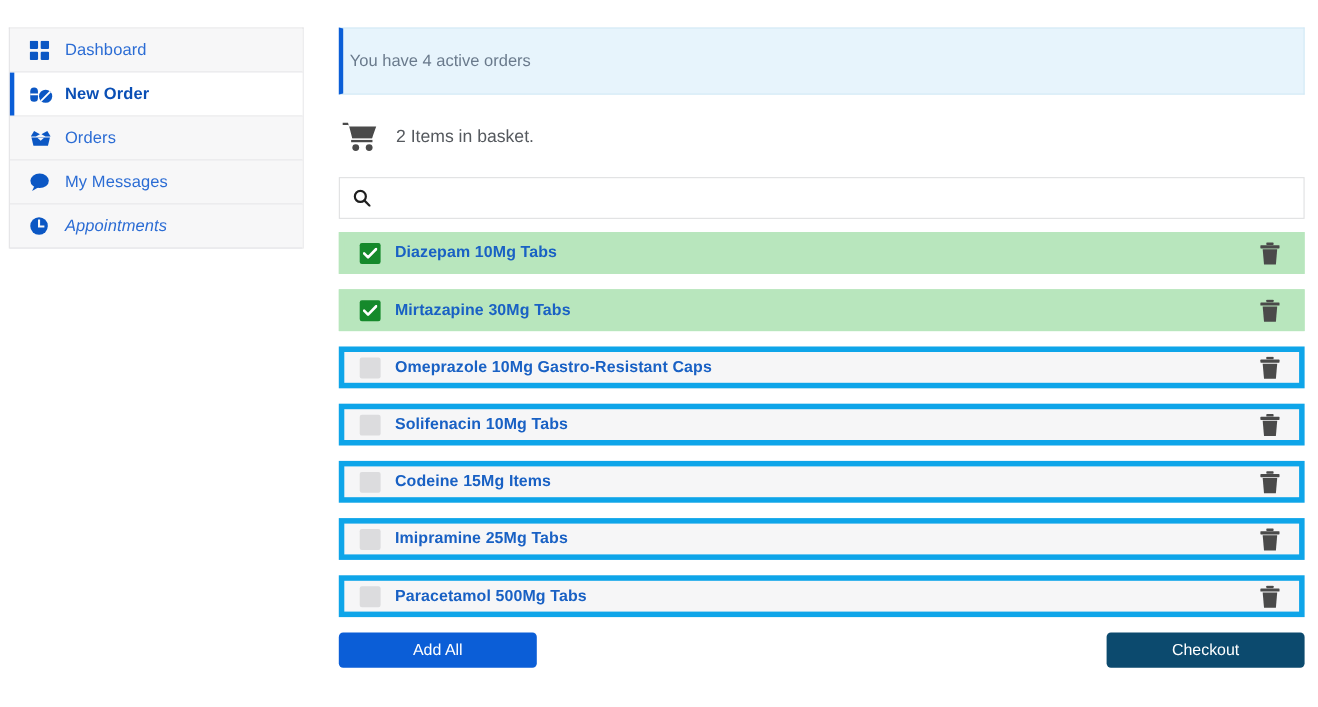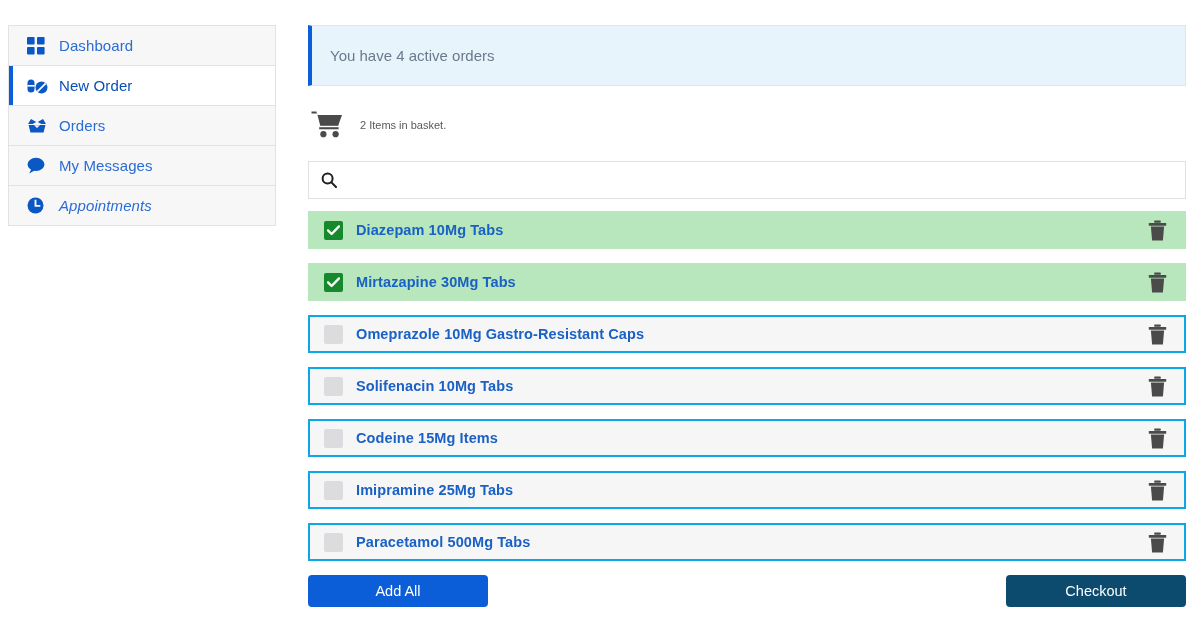--- a/index.html
+++ b/index.html
@@ -67,39 +67,39 @@
   .nav-icon svg { display: block; }
 
   .nav-label {
     margin-left: 10px;
     font-size: 15px;
     color: #2b6cd4;
     letter-spacing: .1px;
   }
   .nav-item.active .nav-label {
     color: #0a4fb5;
-    font-weight: normal;
+    font-weight: bold;
   }
 
   
   .main {
     position: absolute;
     left: 308px;
     top: 25px;
     width: 878px;
   }
 
   .alert {
     height: 61px;
     background: #e7f4fc;
     border: 1px solid #d3e9f6;
     border-left: 4px solid #0b5ed7;
     display: flex;
     align-items: center;
-    padding-left: 18px;
+    padding-left: 6px;
     text-align: center;
   }
   .alert-text {
     font-size: 15px;
     color: #6a7a8c;
   }
 
   .basket {
     display: flex;
     align-items: center;
@@ -109,21 +109,21 @@
   }
   .cart-icon {
     width: 34px;
     height: 30px;
     color: #4a4a4a;
     flex: 0 0 34px;
   }
   .cart-icon svg { display: block; }
   .basket-text {
     margin-left: 15px;
-    font-size: 11px;
+    font-size: 16px;
     color: #55595e;
   }
 
   .search-box {
     margin-top: 18px;
     height: 38px;
     border: 1px solid #dfe0e2;
     background: #ffffff;
     display: flex;
     align-items: center;
@@ -152,21 +152,21 @@
   .med-list { margin-top: 12px; }
 
   .med-row {
     position: relative;
     display: flex;
     align-items: center;
     height: 38px;
     margin-bottom: 14px;
     padding-left: 14px;
     background: #f6f6f7;
-    border: 2px solid #0ea5e9;
+    border: 5px solid #0ea5e9;
     cursor: pointer;
   }
   .med-row.selected {
     background: #b8e6bd;
     border-color: #b8e6bd;
   }
 
   .checkbox {
     width: 19px;
     height: 19px;

